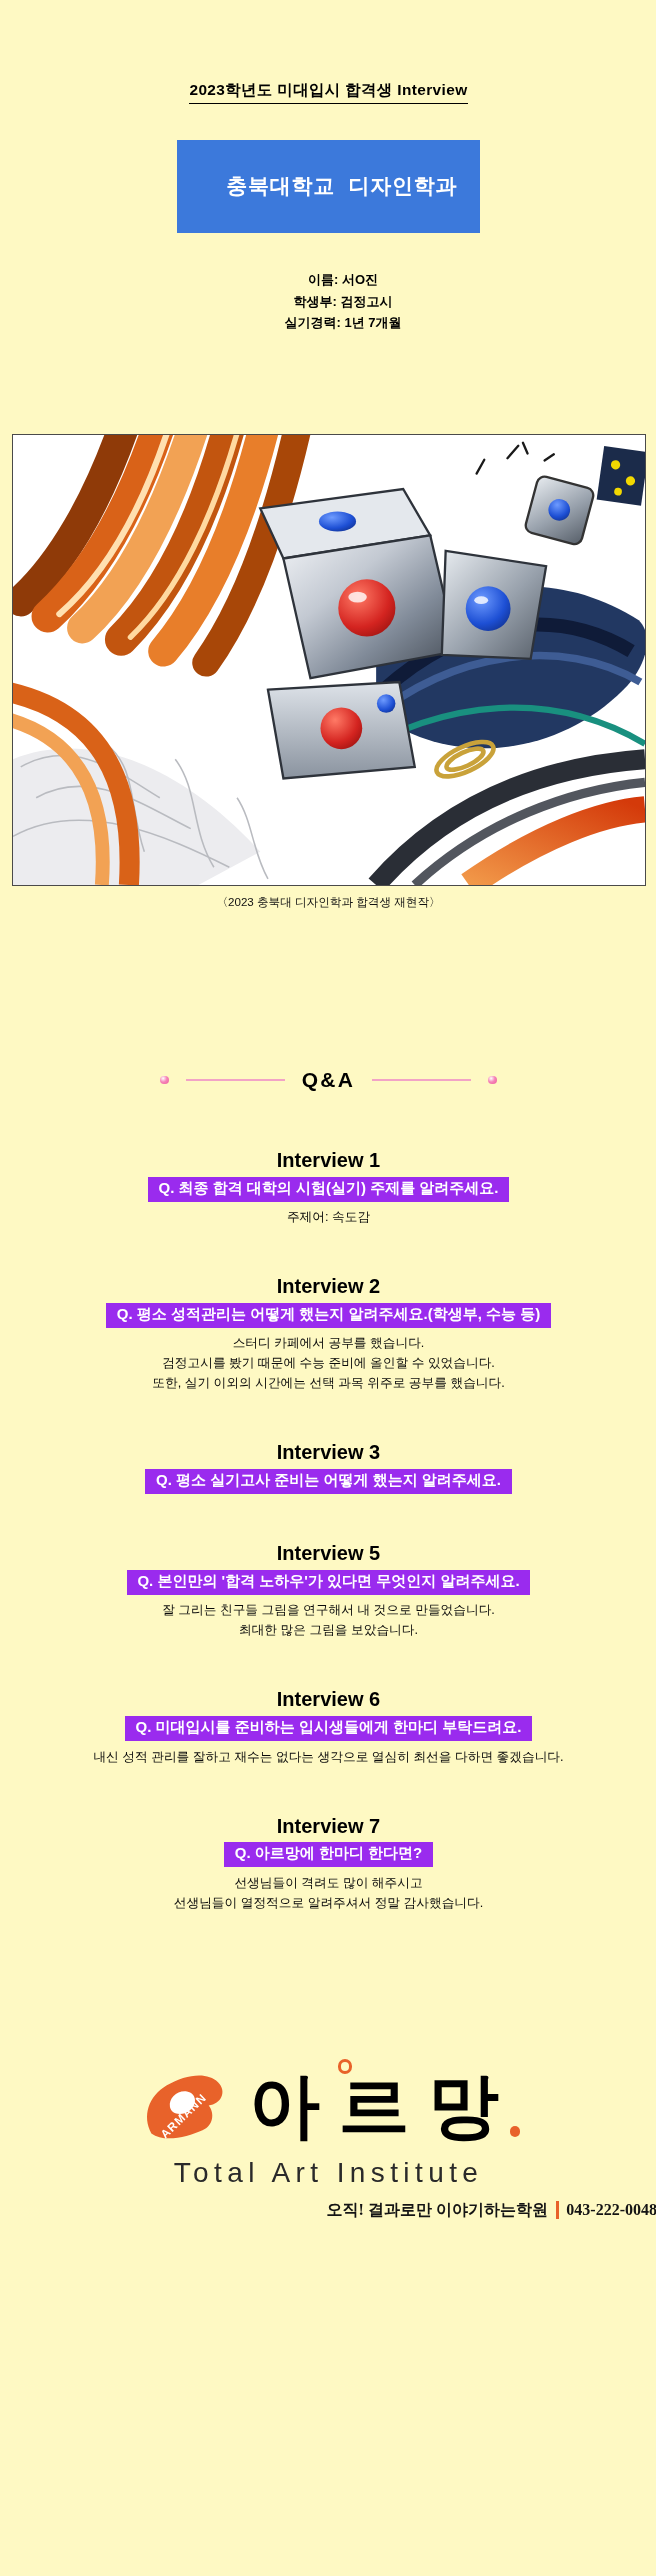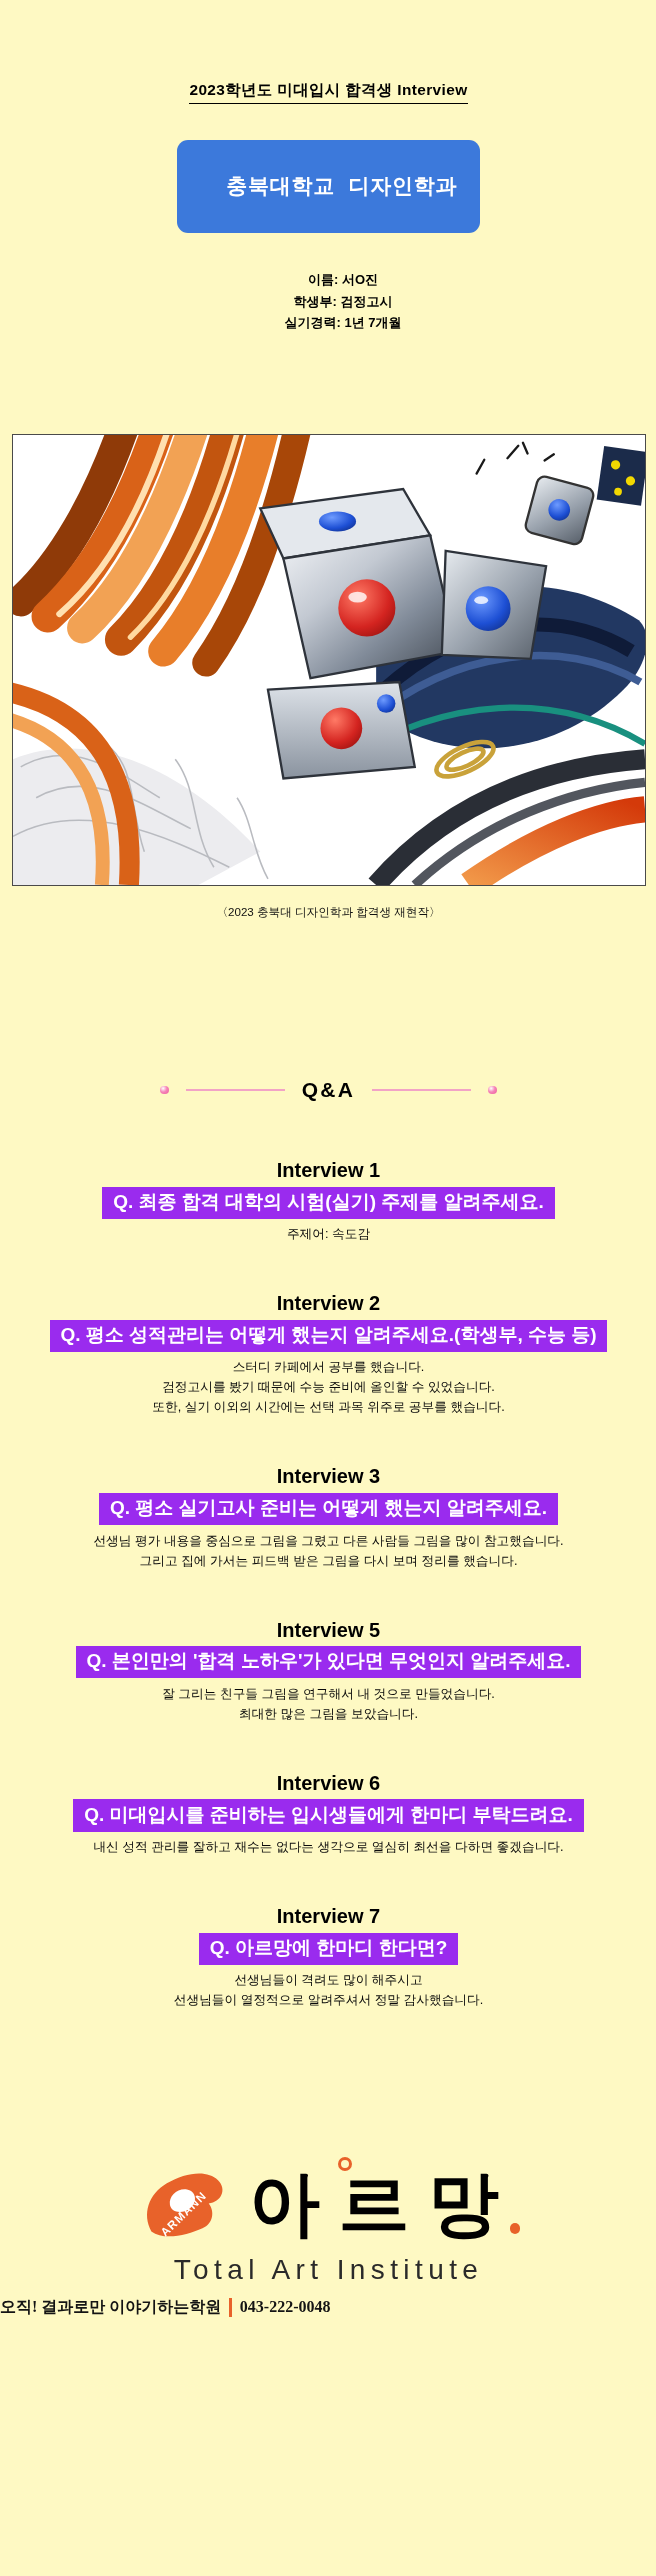--- a/index.html
+++ b/index.html
@@ -14,65 +14,65 @@
   
   .title-wrap{padding-top:80px;text-align:center;}
   .title-text{
     display:inline-block;font-size:15.4px;font-weight:bold;
     border-bottom:1.5px solid #000;padding-bottom:2.3px;letter-spacing:0.4px;
   }
   .banner{
     margin:36px auto 0;width:fit-content;
     background:#3C79DB;color:#ffffff;
     font-size:21px;font-weight:bold;
-    padding:7.7px 23px 9.3px;white-space:pre;letter-spacing:0.8px;border-radius:11px;
+    padding:7.7px 23px 9.3px;white-space:pre;letter-spacing:0.8px;
   }
   .student-info{margin-top:36px;text-align:center;font-size:13px;font-weight:bold;line-height:21.6px;padding-left:29px;}
   
   .artwork-frame{
     margin:100px auto 0;width:632px;height:450px;
     border:1.5px solid #4a4a4a;background:#fff;box-sizing:content-box;
   }
   .artwork-frame svg{display:block;width:100%;height:100%;}
-  .caption{margin-top:19px;text-align:center;font-size:11.6px;color:#111;}
+  .caption{margin-top:9px;text-align:center;font-size:11.6px;color:#111;}
   
   .qa-header{
     margin-top:158px;display:flex;align-items:center;justify-content:center;gap:17px;
   }
   .qa-line{width:99px;height:1.5px;background:#F2A3C6;}
   .qa-dot{
     width:8.5px;height:8.5px;border-radius:50%;
     background:radial-gradient(circle at 35% 30%, #ffffff 0%, #F585B8 45%, #EE5D9E 100%);
   }
   .qa-text{font-size:21px;font-weight:bold;letter-spacing:2.3px;}
   
   #interviews{margin-top:57px;}
   .interview{text-align:center;margin-bottom:48px;}
   .iv-label{font-size:20px;font-weight:bold;margin-bottom:4.6px;}
   .iv-q{
     display:inline-block;background:#9A2BEE;color:#ffffff;
-    font-size:19px;font-weight:bold;padding:2.3px 10.8px 3.9px;white-space:nowrap;
+    font-size:15px;font-weight:bold;padding:2.3px 10.8px 3.9px;white-space:nowrap;
   }
   .iv-answers{margin-top:5.4px;font-size:12.7px;line-height:20px;color:#0a0a0a;}
   .iv-answer{white-space:nowrap;}
   
   .footer{margin-top:145px;text-align:center;}
   .logo-row{position:relative;display:flex;align-items:center;justify-content:center;gap:10.8px;height:96px;}
   .logo-kr{font-size:71px;font-weight:bold;letter-spacing:18.5px;line-height:85px;margin-left:4.6px;}
   .logo-ring{
     position:absolute;left:calc(50% + 9.3px);top:1.5px;
     width:8.5px;height:8.5px;border:3.9px solid #E8622A;border-radius:50%;
   }
   .logo-dot{
     position:absolute;left:calc(50% + 181px);bottom:17px;
     width:10.8px;height:10.8px;background:#E8622A;border-radius:50%;
   }
   .logo-en{margin-top:3.1px;font-size:28px;letter-spacing:5.4px;color:#2a2a2a;}
   .tagline{
-    margin-top:10.8px;display:flex;align-items:center;justify-content:flex-start;gap:7.7px;
+    margin-top:10.8px;display:flex;align-items:center;justify-content:flex-end;gap:7.7px;
     font-family:"Liberation Serif","DejaVu Serif",serif;font-size:16px;font-weight:bold;color:#141414;
   }
   .tagline-sep{width:3.1px;height:18.5px;background:#E8622A;}
 </style>
 </head>
 <body>
 
 <div class="page">
 
   <div class="title-wrap">
@@ -219,24 +219,20 @@
       <div class="iv-answers">
           <div class="iv-answer">스터디 카페에서 공부를 했습니다.</div>
           <div class="iv-answer">검정고시를 봤기 때문에 수능 준비에 올인할 수 있었습니다.</div>
           <div class="iv-answer">또한, 실기 이외의 시간에는 선택 과목 위주로 공부를 했습니다.</div>
         </div>
     </div>
 
     <div class="interview">
       <div class="iv-label">Interview 3</div>
       <div class="iv-q">Q. 평소 실기고사 준비는 어떻게 했는지 알려주세요.</div>
-      <div class="iv-answers">
-          <div class="iv-answer">선생님 평가 내용을 중심으로 그림을 그렸고 다른 사람들 그림을 많이 참고했습니다.</div>
-          <div class="iv-answer">그리고 집에 가서는 피드백 받은 그림을 다시 보며 정리를 했습니다.</div>
-        </div>
     </div>
 
 
     <div class="interview">
       <div class="iv-label">Interview 5</div>
       <div class="iv-q">Q. 본인만의 '합격 노하우'가 있다면 무엇인지 알려주세요.</div>
       <div class="iv-answers">
           <div class="iv-answer">잘 그리는 친구들 그림을 연구해서 내 것으로 만들었습니다.</div>
           <div class="iv-answer">최대한 많은 그림을 보았습니다.</div>
         </div>

